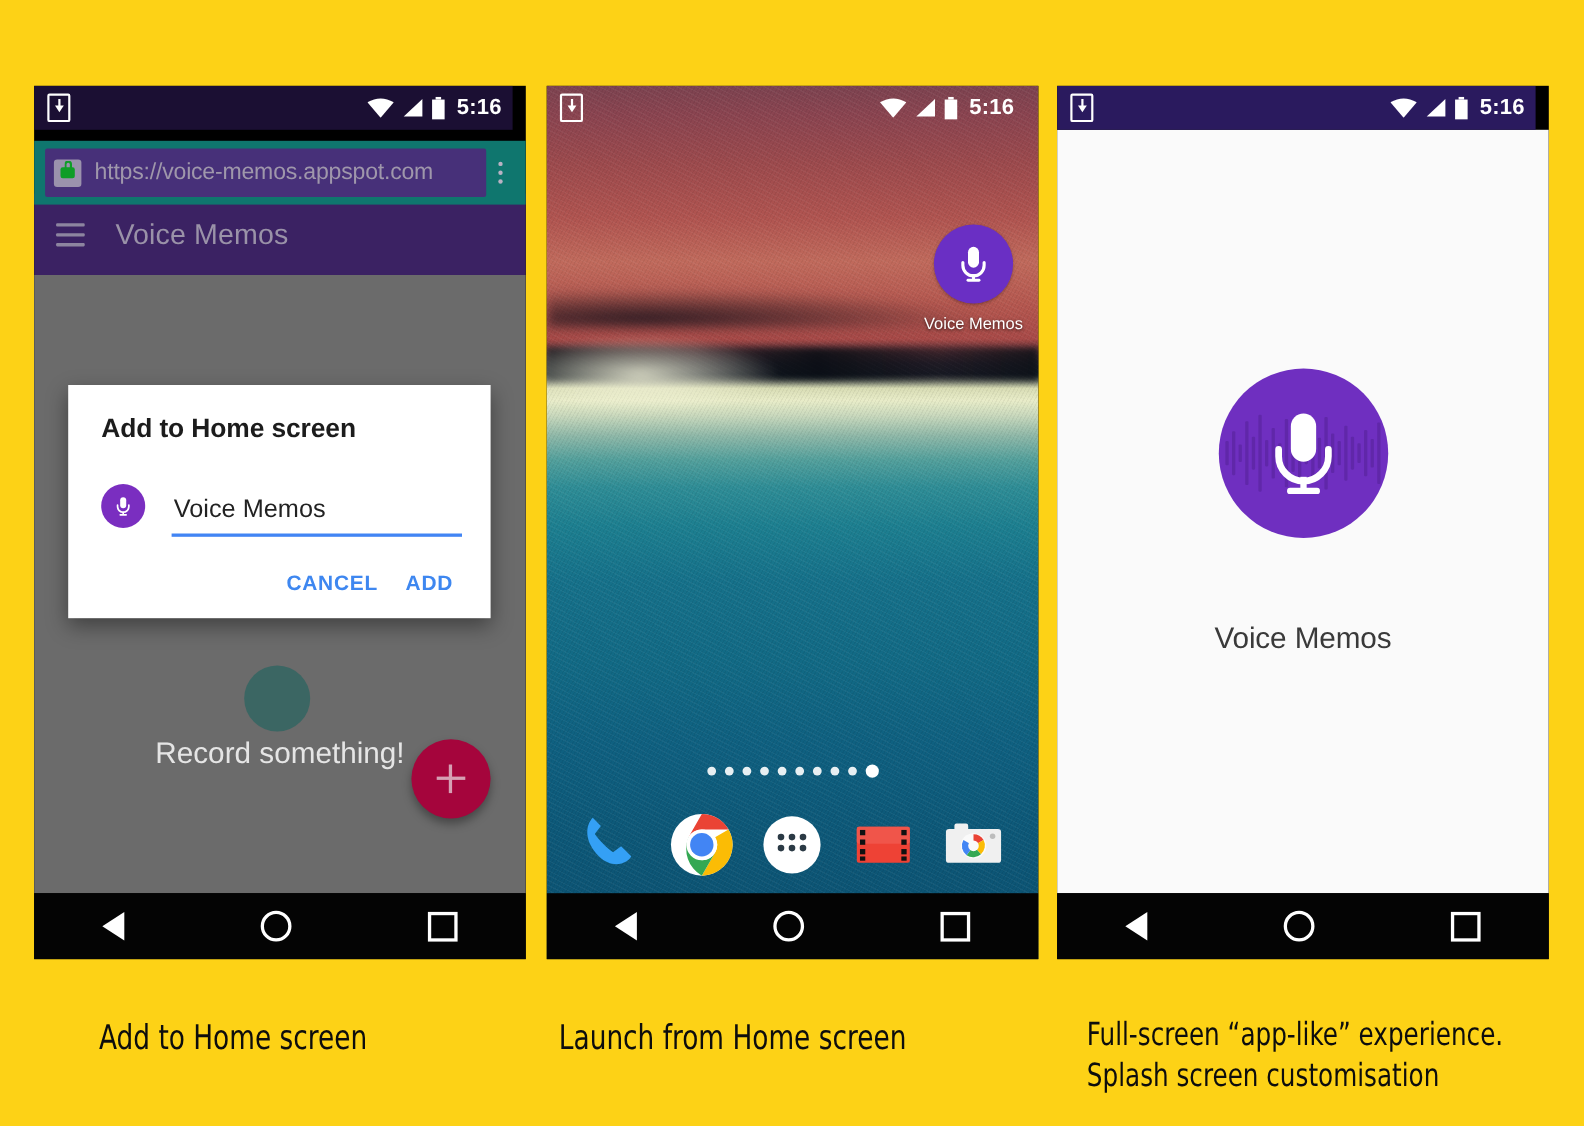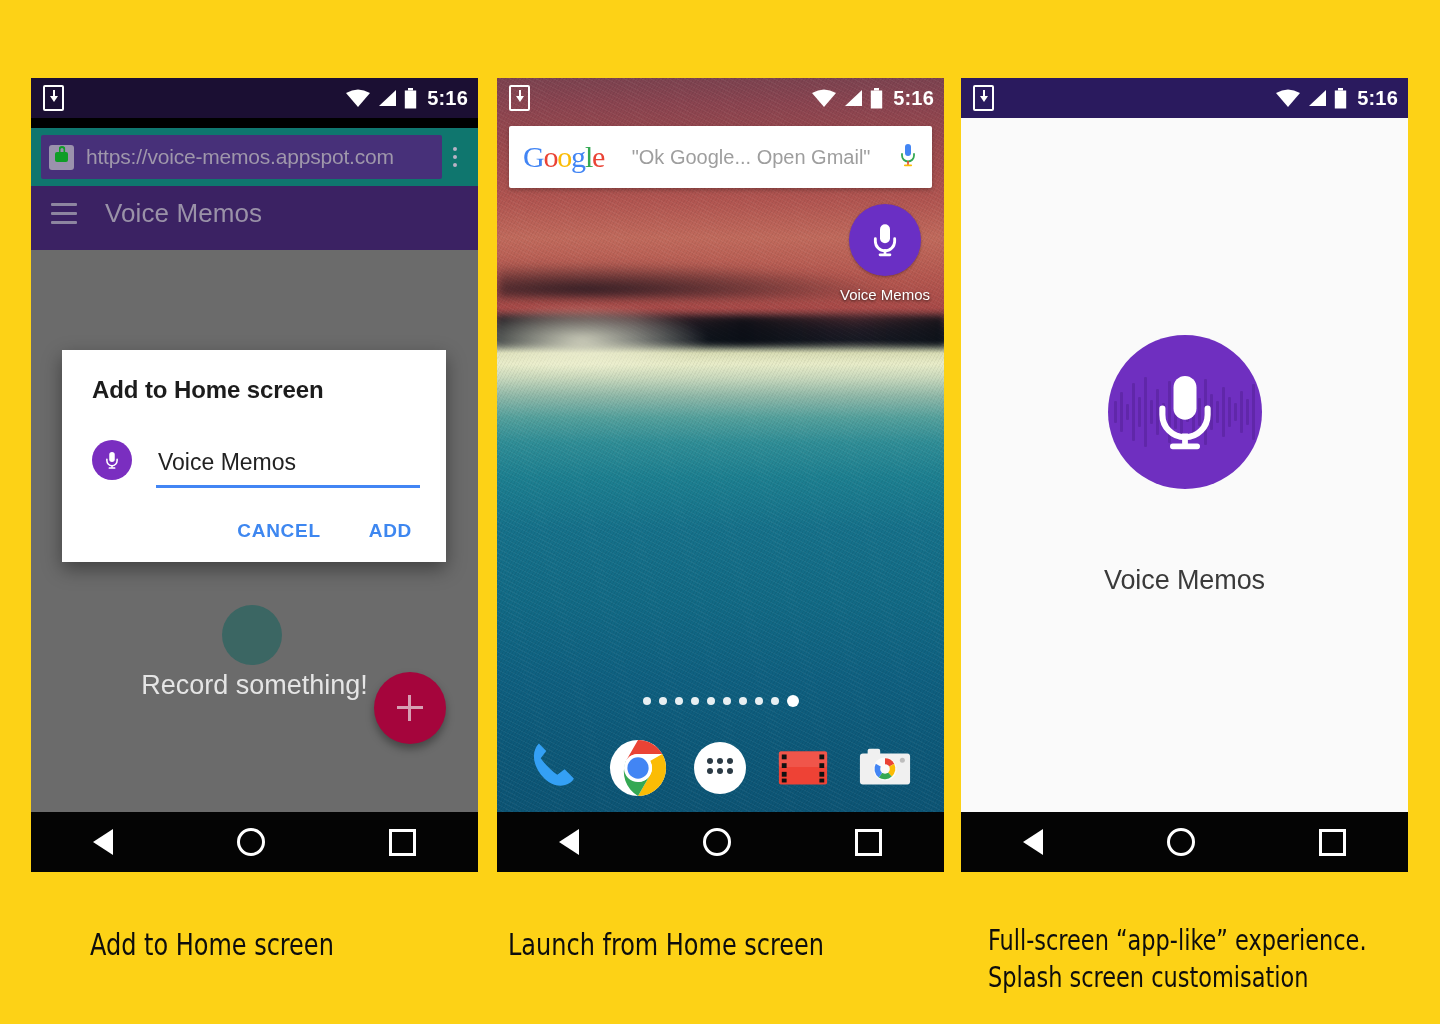--- a/index.html
+++ b/index.html
@@ -30,21 +30,21 @@
     overflow: hidden;
     background: #000;
   }
   #phone1 { left: 31px; }
   #phone2 { left: 497px; }
   #phone3 { left: 961px; }
 
   
   .statusbar {
     position: absolute;
-    top: 0; left: 0; right: 0;
+    top: 0; left: 0; right: 12px;
     height: 40px;
     display: flex;
     align-items: center;
     padding: 0 10px 0 12px;
     box-sizing: border-box;
     z-index: 40;
     color: #fff;
     gap: 16px;
   }
   .sb-left { flex: 0 0 auto; display:flex; align-items:center; }
@@ -245,21 +245,21 @@
     border: none;
     outline: none;
     background: transparent;
     width: 100%;
     font-family: "Liberation Sans", sans-serif;
     border-bottom: 3px solid #4285f4;
   }
   .dialog-actions {
     margin-top: 26px;
     display:flex; justify-content:flex-end;
-    gap: 44px;
+    gap: 21px;
     padding-right: 2px;
   }
   .dialog-btn {
     color: #3e87f0;
     font-size: 19px;
     font-weight: bold;
     letter-spacing: 0.7px;
     background:none; border:none;
     cursor: pointer;
     font-family:"Liberation Sans", sans-serif;
@@ -540,30 +540,20 @@
   </div>
 
   <div class="phone" id="phone2">
     <div class="p2-wall">
       <div class="p2-wall-tex"></div>
       <div class="p2-wall-dark"></div>
       <div class="p2-wall-blob2"></div>
       <div class="p2-wall-blob1"></div>
     </div>
 
-    <div class="p2-searchbar">
-      <span class="g-logo"><span class="g-b">G</span><span class="g-r">o</span><span class="g-y">o</span><span class="g-b">g</span><span class="g-g">l</span><span class="g-r">e</span></span>
-      <span class="g-hint">"Ok Google... Open Gmail"</span>
-      <svg class="g-mic" viewBox="0 0 20 30">
-        <rect x="7" y="2" width="6" height="12" rx="3" fill="#4285F4"></rect>
-        <path d="M4 12 v1.5 a6 6 0 0 0 12 0 V12" stroke="#34A853" stroke-width="1.8" fill="none" stroke-linecap="round"></path>
-        <rect x="9.2" y="19" width="1.6" height="4" fill="#EA4335"></rect>
-        <rect x="6" y="22.5" width="8" height="1.7" rx="0.8" fill="#FBBC05"></rect>
-      </svg>
-    </div>
 
     <div class="p2-appicon">
       <svg viewBox="0 0 24 24" width="40" height="40">
         <rect x="9" y="2.6" width="6" height="11.4" rx="3" fill="#fff"></rect>
         <path d="M6.2 11.2 v1.5 a5.8 5.8 0 0 0 11.6 0 v-1.5" stroke="#fff" stroke-width="1.7" fill="none" stroke-linecap="round"></path>
         <rect x="11.2" y="17.5" width="1.6" height="3" fill="#fff"></rect>
         <rect x="8.2" y="20.1" width="7.6" height="1.6" rx="0.8" fill="#fff"></rect>
       </svg>
     </div>
     <div class="p2-applabel">Voice Memos</div>

